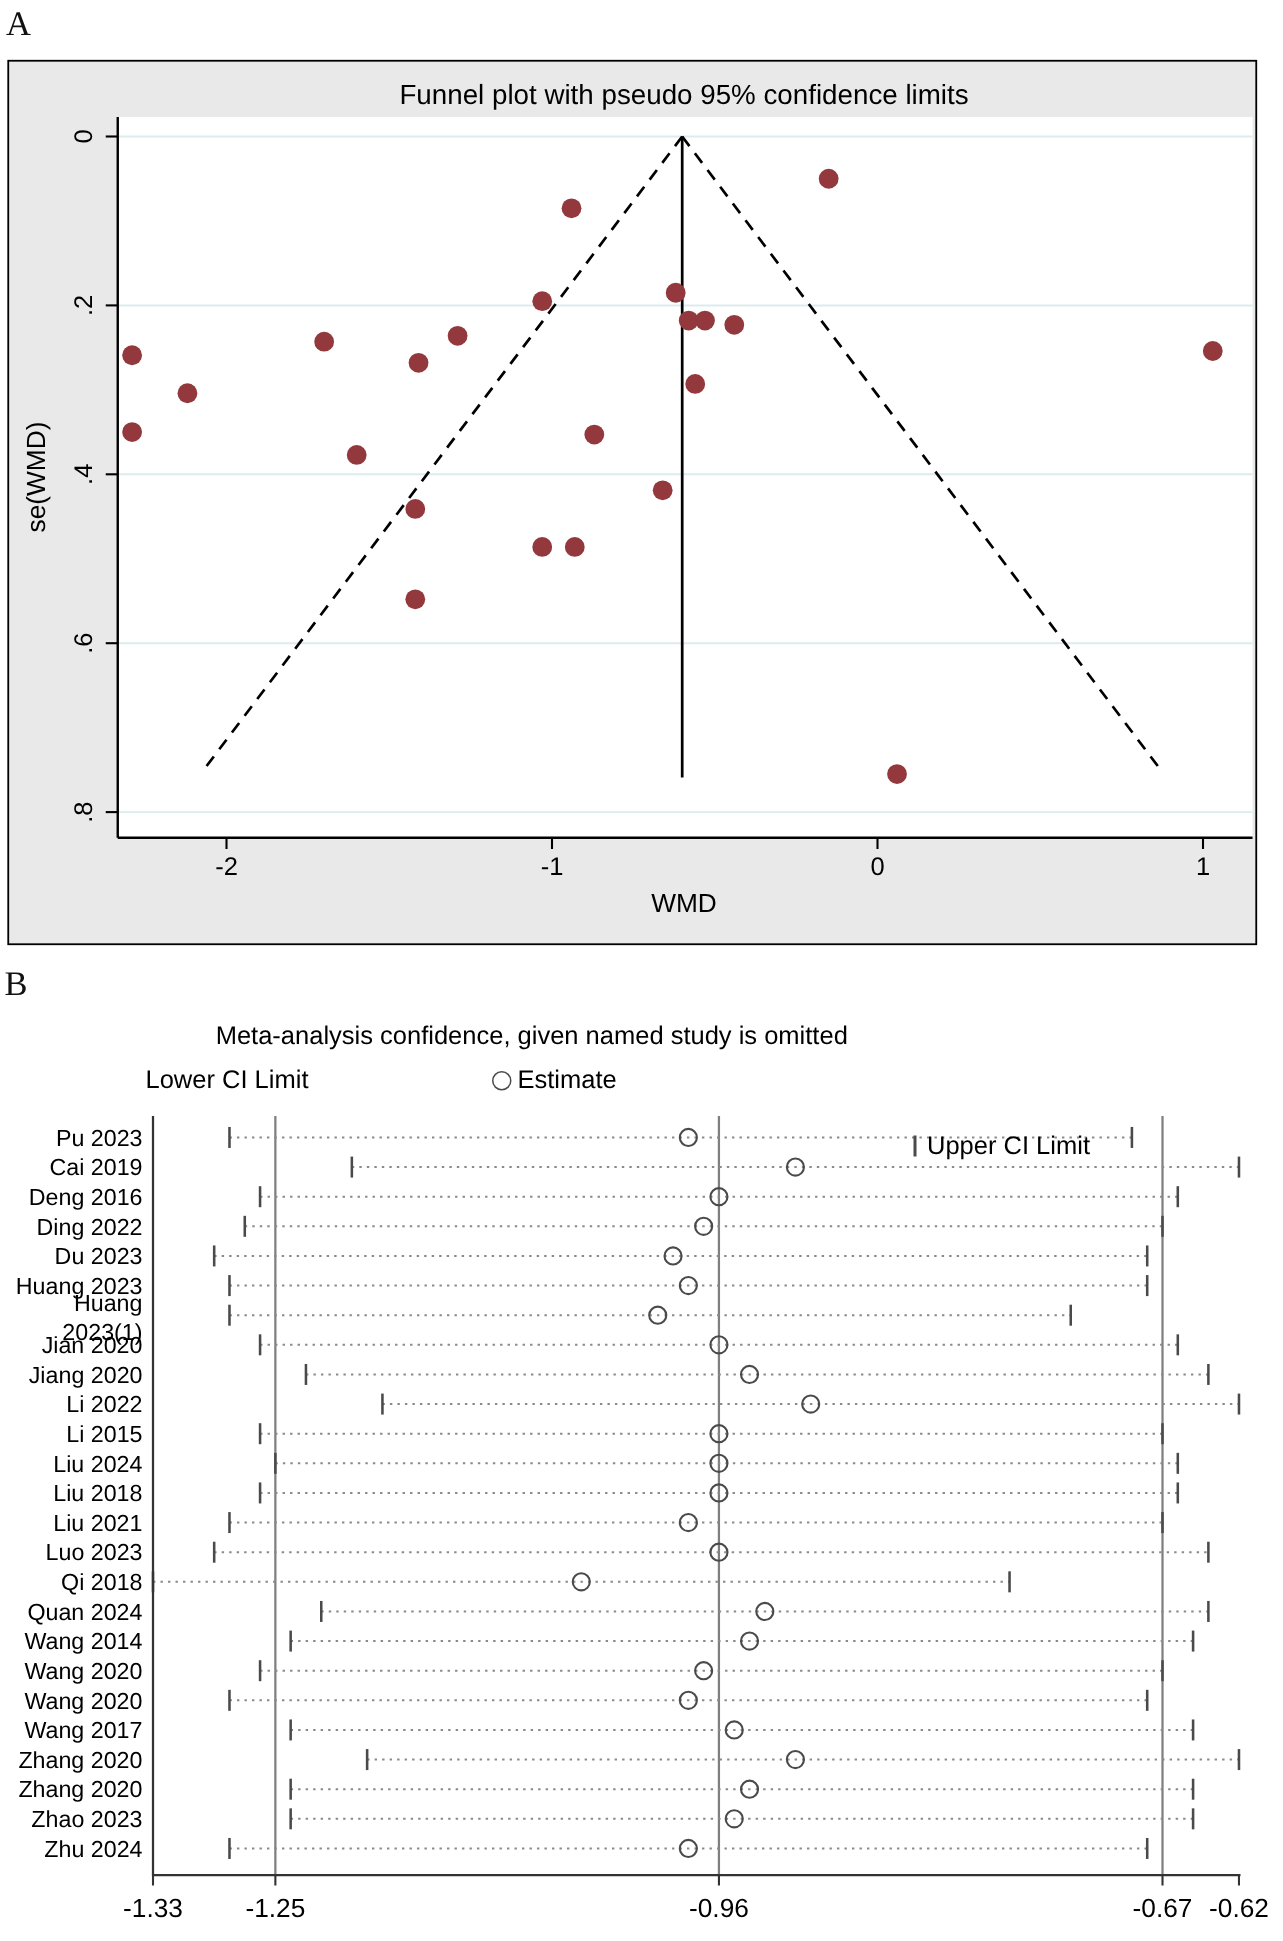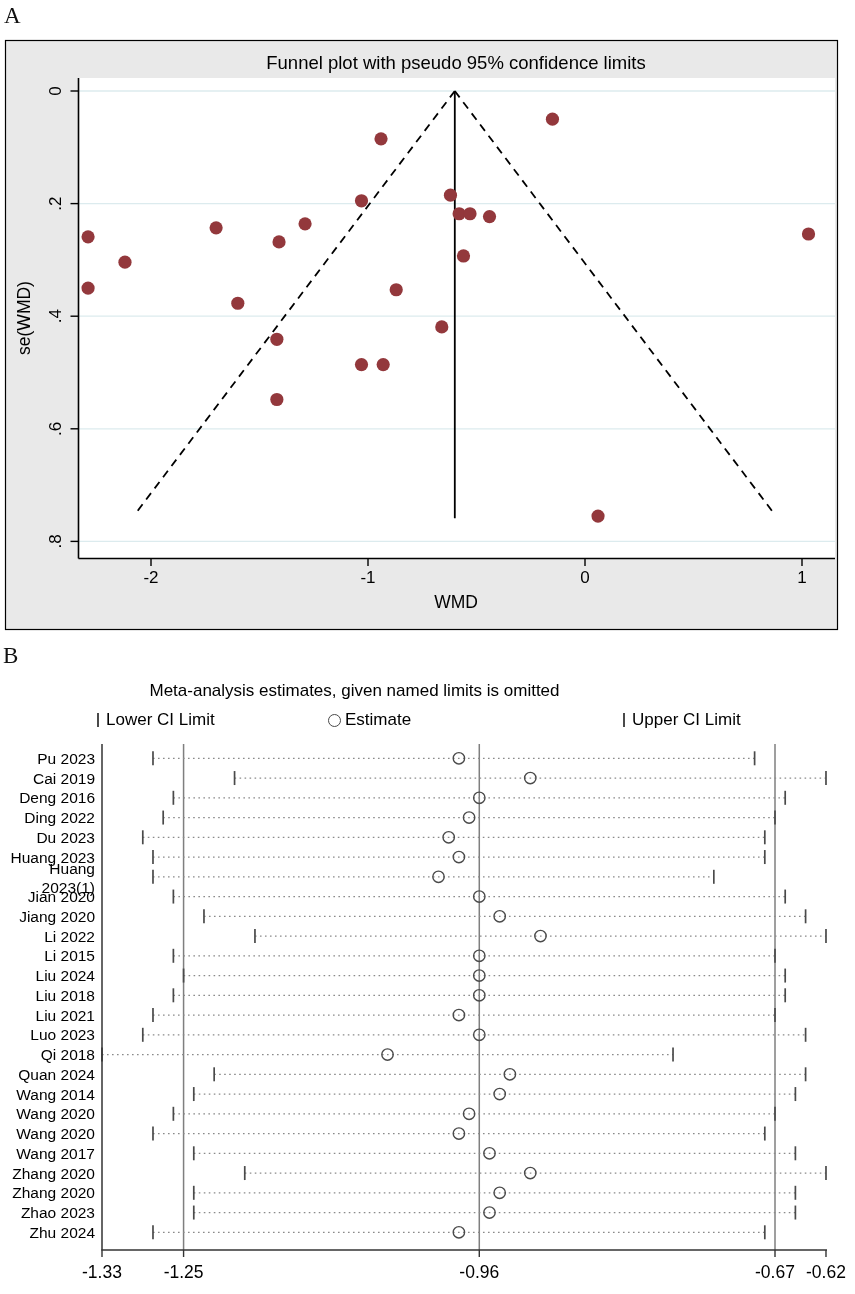--- a/index.html
+++ b/index.html
@@ -7,21 +7,21 @@
         font-family:"Liberation Sans",sans-serif;}
   .panel-letter{position:absolute;font-family:"Liberation Serif",serif;font-size:23px;color:#111;}
   #letter-a{left:4px;top:3px;}
   #letter-b{left:3px;top:643px;}
   #chart-svg{position:absolute;left:0;top:0;}
   svg text{font-family:"Liberation Sans",sans-serif;fill:#000;}
   .b-title{position:absolute;left:102px;top:681px;width:505px;text-align:center;
            font-size:17px;color:#000;}
   .b-legend-item{position:absolute;top:710px;height:20px;display:flex;align-items:center;
                  font-size:17px;color:#000;}
-  #legend-lower{left:97px;} #legend-estimate{left:328px;justify-content:flex-end;} #legend-upper{left:623px;}
+  #legend-lower{left:97px;flex-direction:column;} #legend-estimate{left:328px;justify-content:flex-end;} #legend-upper{left:609px;margin-top:44px;}
   .leg-bar{display:inline-block;width:2px;height:14px;background:#4a4a4a;margin-right:7px;}
   .leg-circle{display:inline-block;width:11px;height:11px;border:1.6px solid #4a4a4a;
               border-radius:50%;margin-right:4px;background:#fff;}
 </style>
 </head>
 <body>
 
 <div class="page">
 
   <div class="panel-letter" id="letter-a">A</div>
@@ -292,21 +292,21 @@
           <text x="95" y="1139.05" text-anchor="end" font-size="15.5">Wang 2020</text>
           <text x="95" y="1158.8" text-anchor="end" font-size="15.5">Wang 2017</text>
           <text x="95" y="1178.55" text-anchor="end" font-size="15.5">Zhang 2020</text>
           <text x="95" y="1198.3" text-anchor="end" font-size="15.5">Zhang 2020</text>
           <text x="95" y="1218.05" text-anchor="end" font-size="15.5">Zhao 2023</text>
           <text x="95" y="1237.8" text-anchor="end" font-size="15.5">Zhu 2024</text>
         </g>
     </g>
   </svg>
 
-  <div class="b-title">Meta-analysis estimates, given named limits is omitted</div>
+  <div class="b-title">Meta-analysis confidence, given named study is omitted</div>
 
   <div class="b-legend-item" id="legend-lower">
     <span class="leg-bar"></span>
     <span>Lower CI Limit</span>
   </div>
   <div class="b-legend-item" id="legend-estimate">
     <span class="leg-circle"></span>
     <span>Estimate</span>
   </div>
   <div class="b-legend-item" id="legend-upper">

